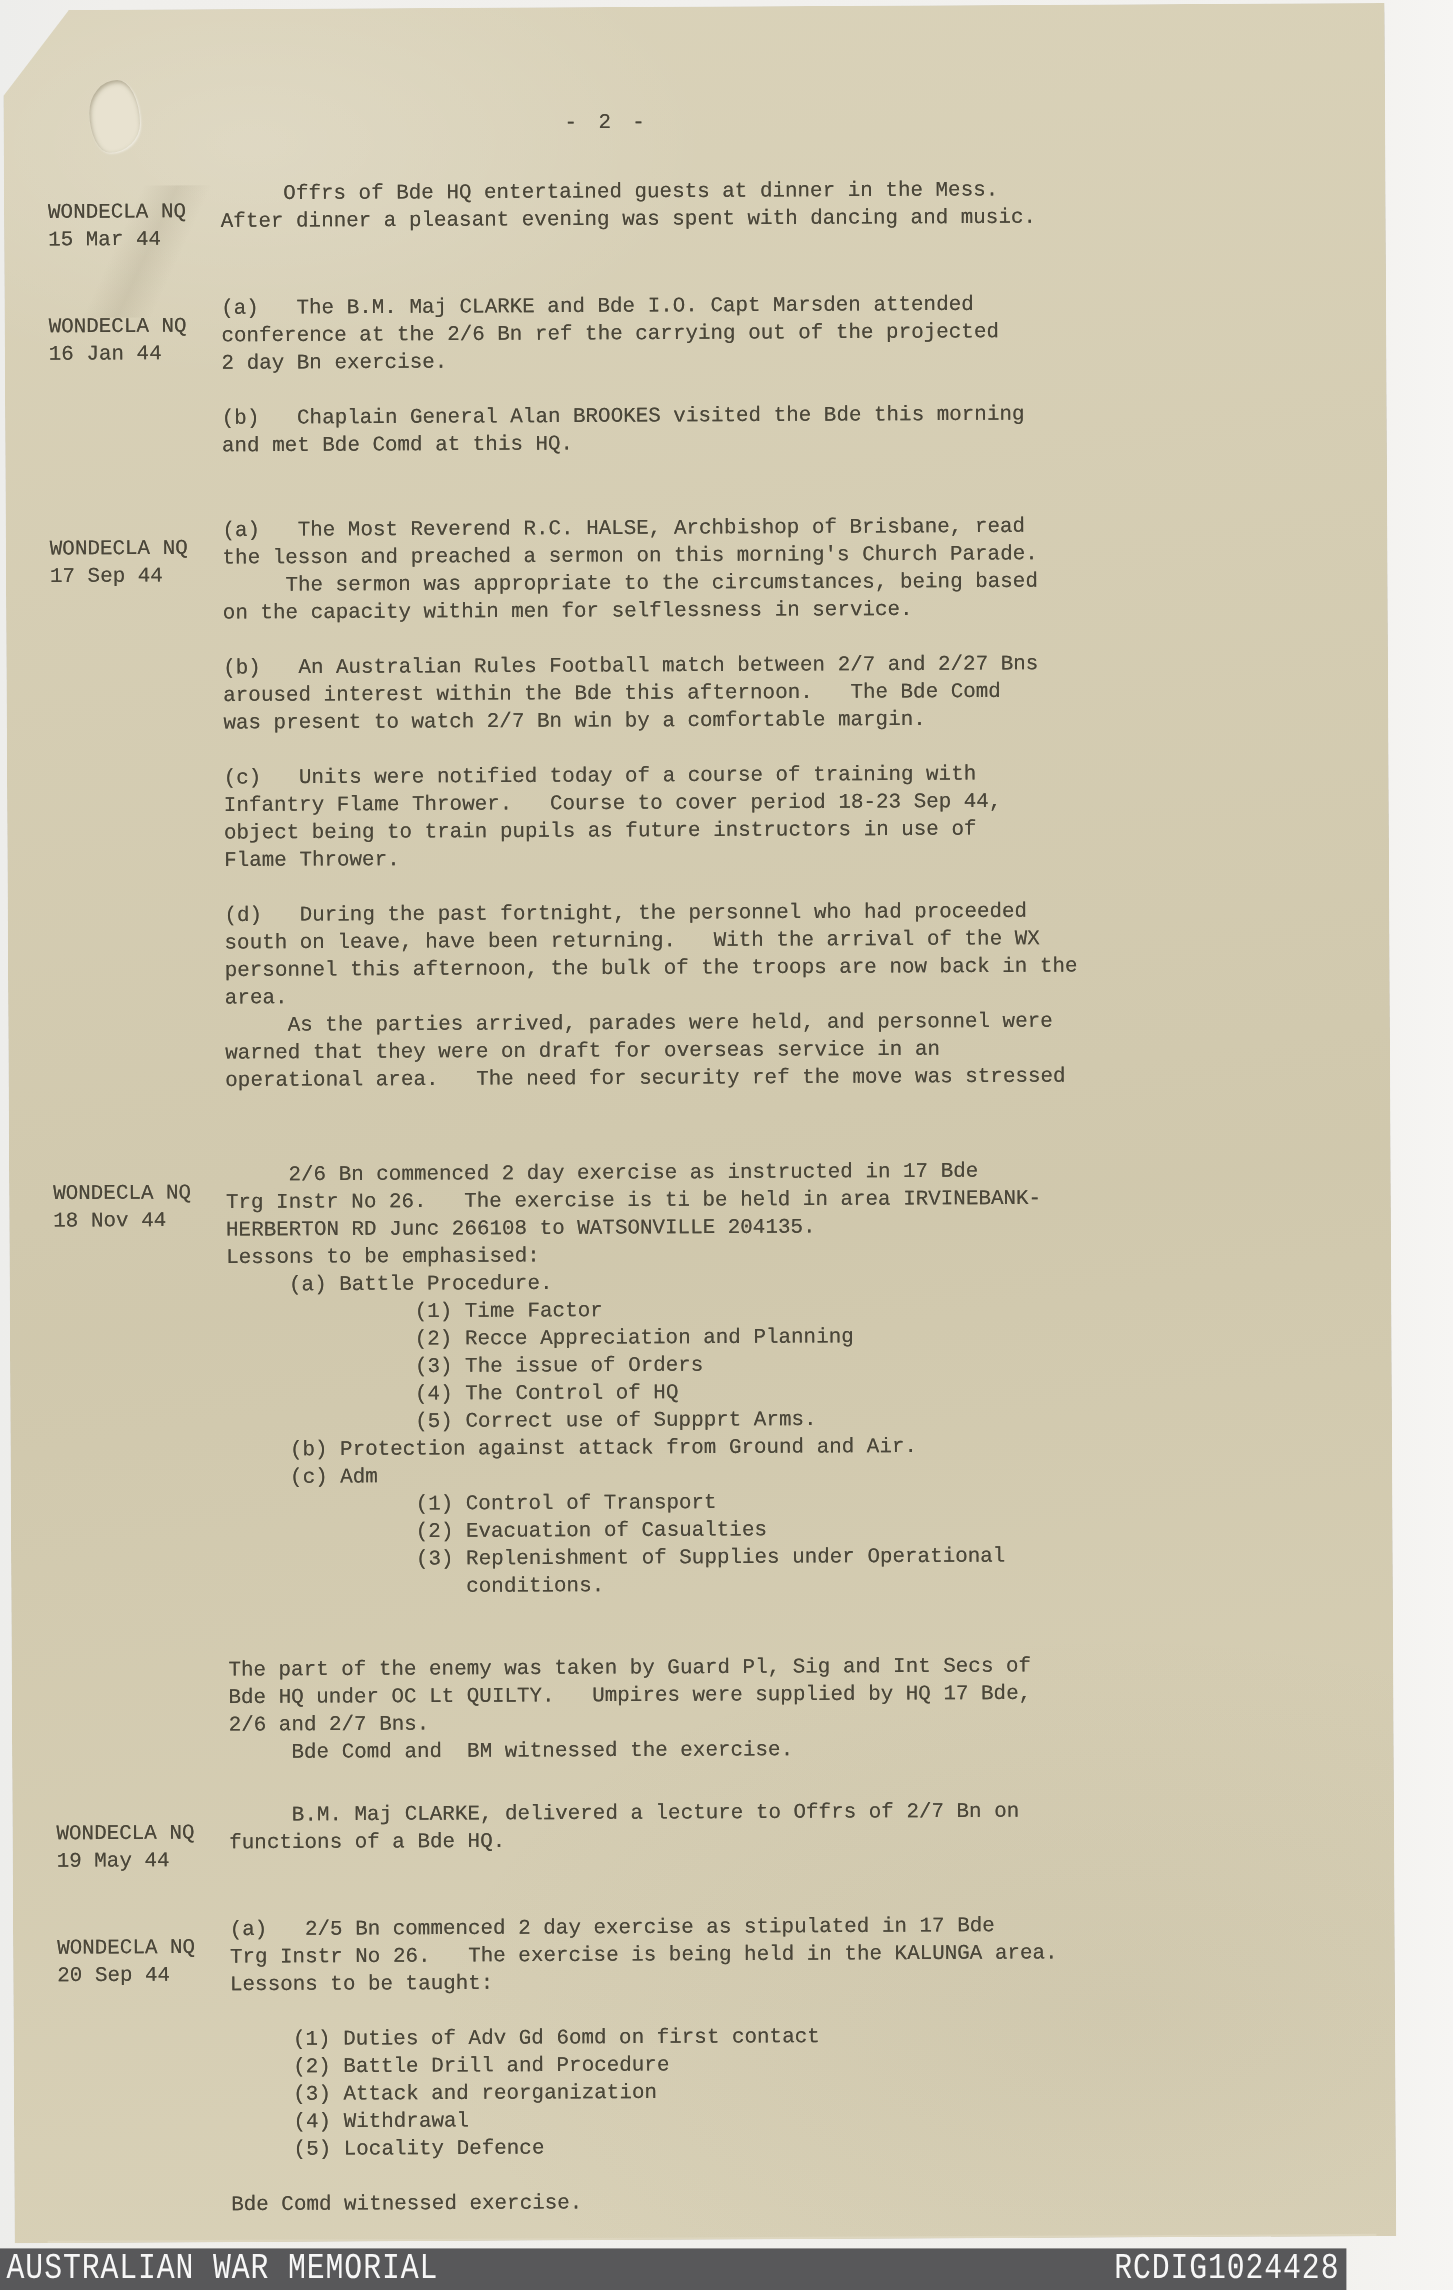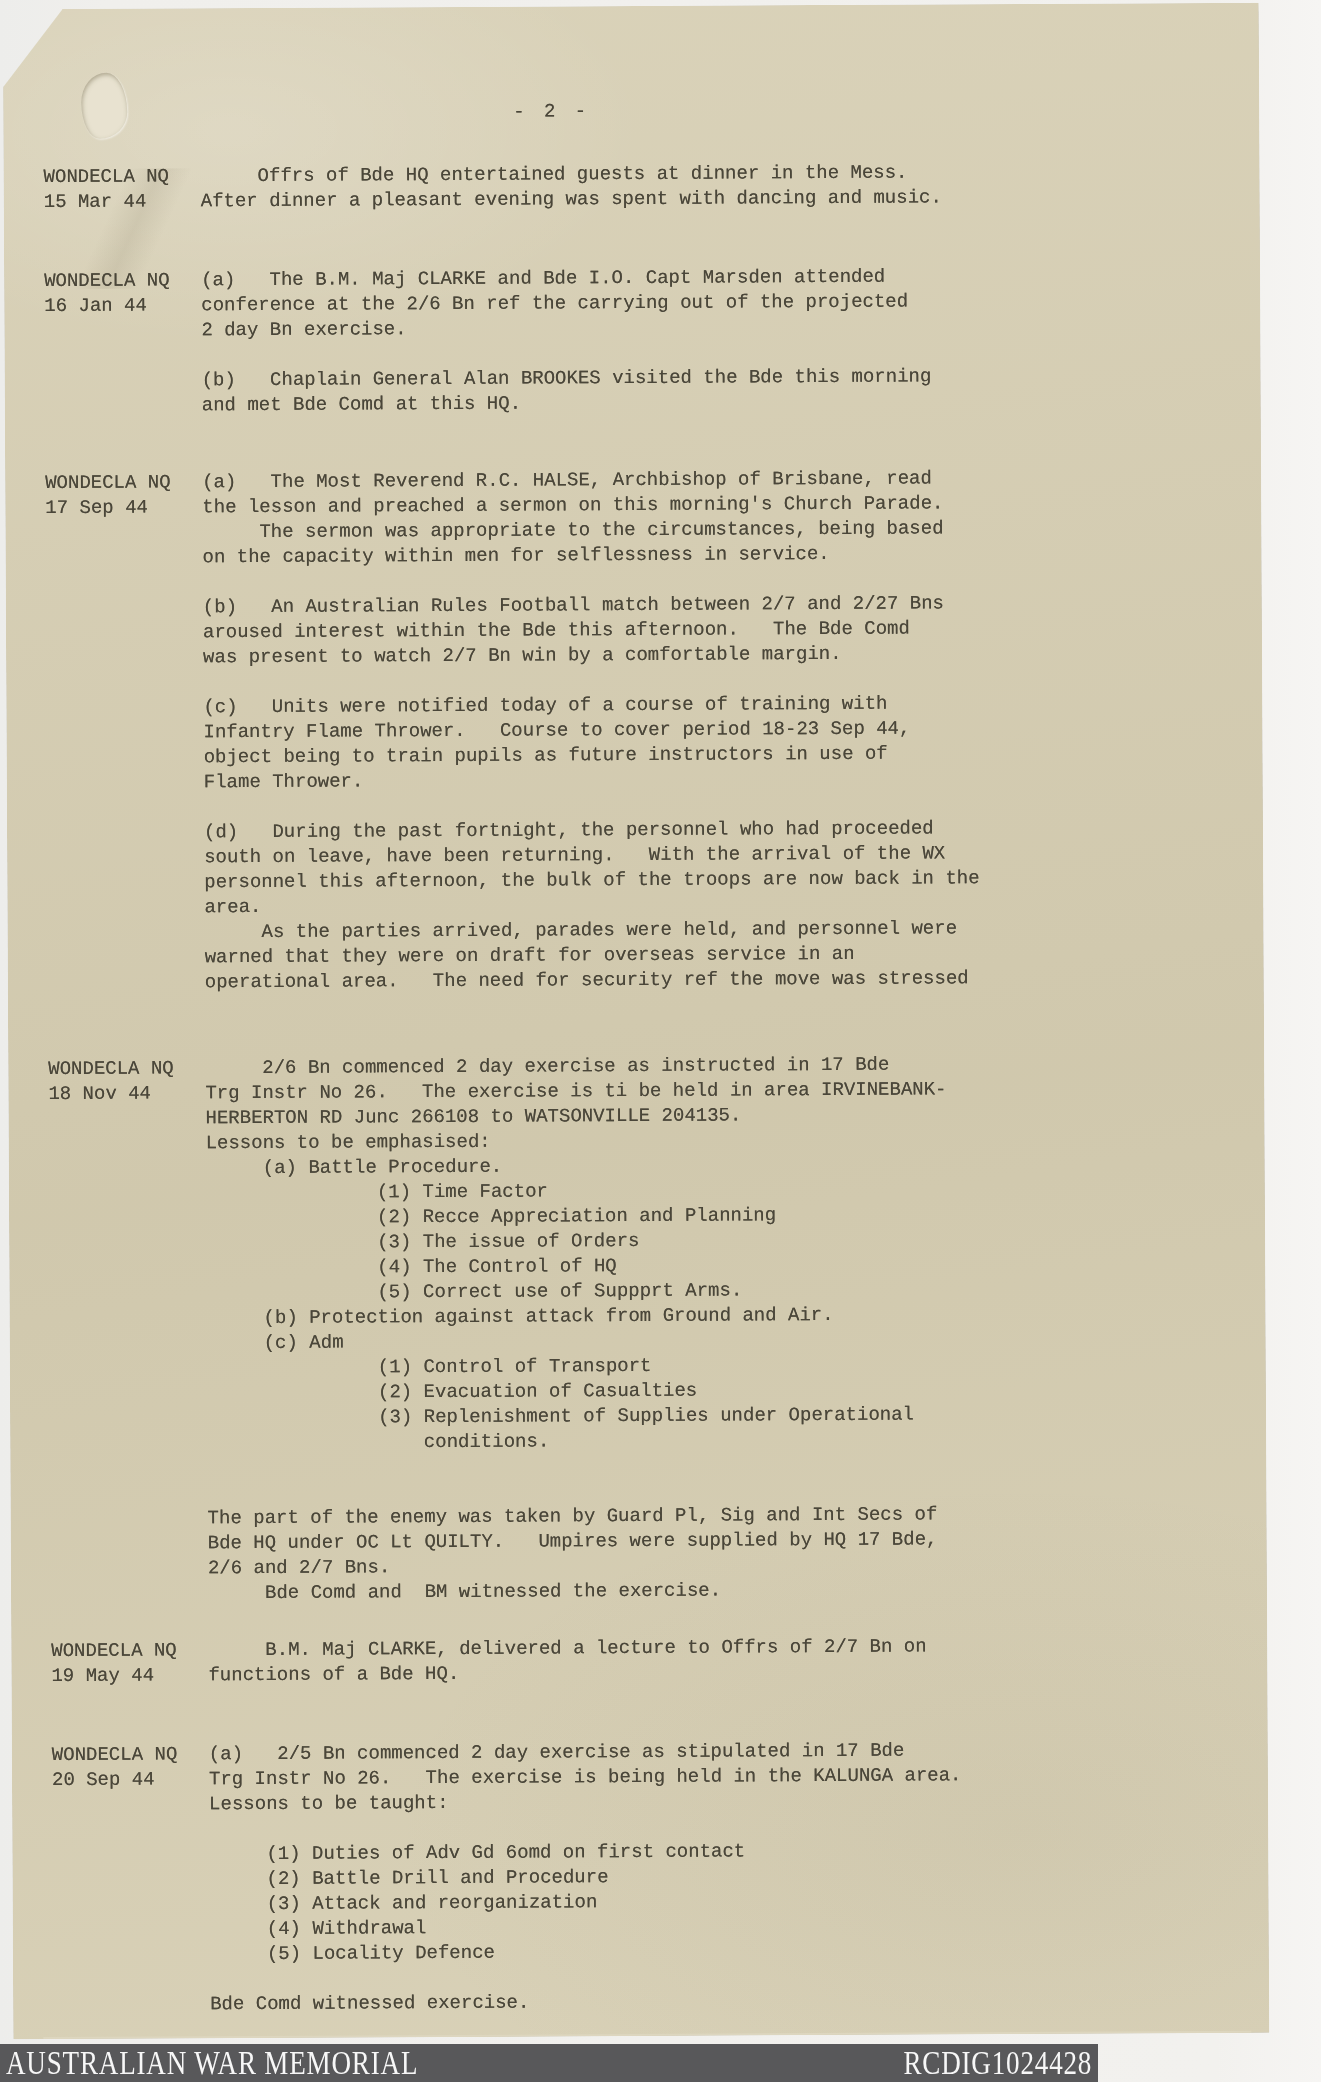--- a/index.html
+++ b/index.html
@@ -44,37 +44,37 @@
     box-shadow:inset 1px 2px 4px rgba(110,100,70,.5), 1px 1px 2px rgba(255,255,255,.6);
     opacity:.9;
   }
   .page-number{
     position:absolute;left:510px;top:94px;
     font-size:19px;letter-spacing:4px;
     white-space:pre;
   }
   .entries-layer{position:absolute;inset:0;}
   .entry{position:absolute;left:0;width:100%;}
-  .entry-head{position:absolute;left:40px;top:0;white-space:pre;}
+  .entry-head{position:absolute;left:40px;top:16px;white-space:pre;}
   .entry-head>div{height:25px;line-height:25px;font-size:19px;}
   .entry-body{position:absolute;left:197px;top:0;width:810px;}
   .line{
     height:25px;line-height:25px;
     font-size:19px;
     white-space:pre;
   }
   .entry, .page-number{
     text-shadow:0 0 .6px rgba(74,70,57,.75);
   }
   .footer-bar{
-    position:absolute;left:0;bottom:0;width:1098px;height:38px;
+    position:absolute;left:0;bottom:0;width:1224px;height:38px;
     background:#58585a;
     color:#f7f7f7;
-    display:flex;align-items:flex-end;justify-content:space-between;
-    font-family:Liberation Serif, serif;
+    display:flex;align-items:flex-start;justify-content:space-between;
+    font-family:Liberation Mono, monospace;
   }
   .footer-left{
     font-size:33px;letter-spacing:1px;font-weight:400;
     transform:scaleX(0.82);transform-origin:left center;
     margin-left:6px;white-space:nowrap;
   }
   .footer-right{
     font-size:33px;letter-spacing:1px;font-weight:400;
     transform:scaleX(0.82);transform-origin:right center;
     margin-right:6px;white-space:nowrap;

